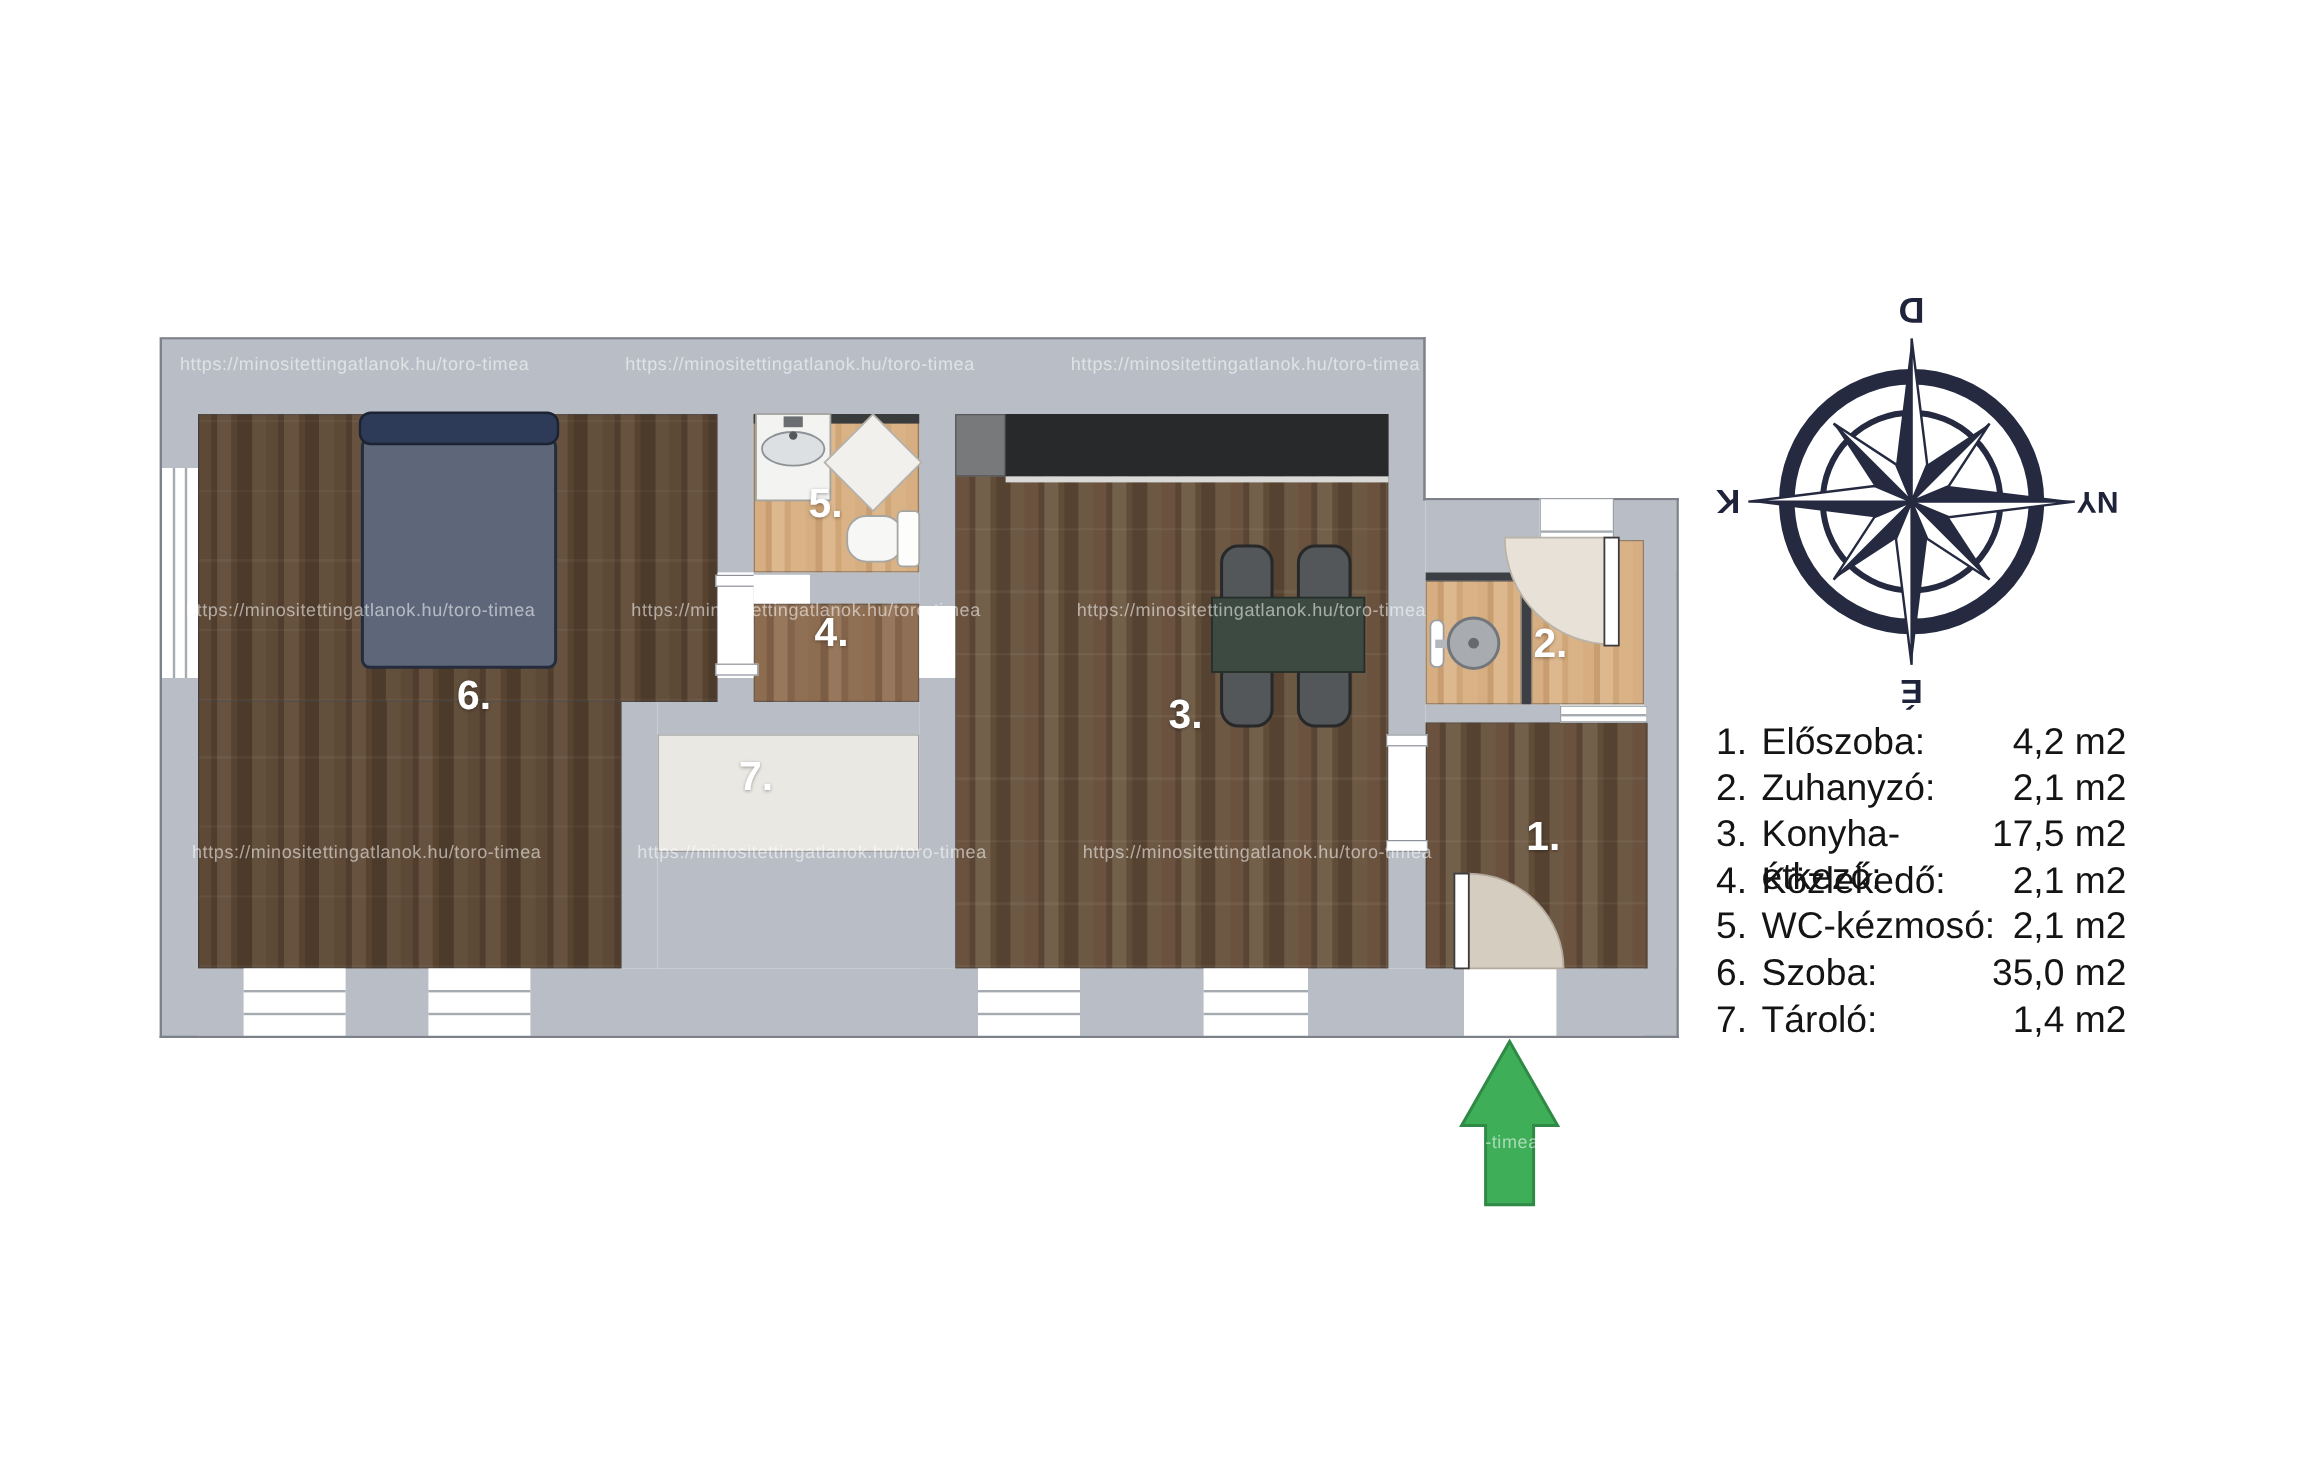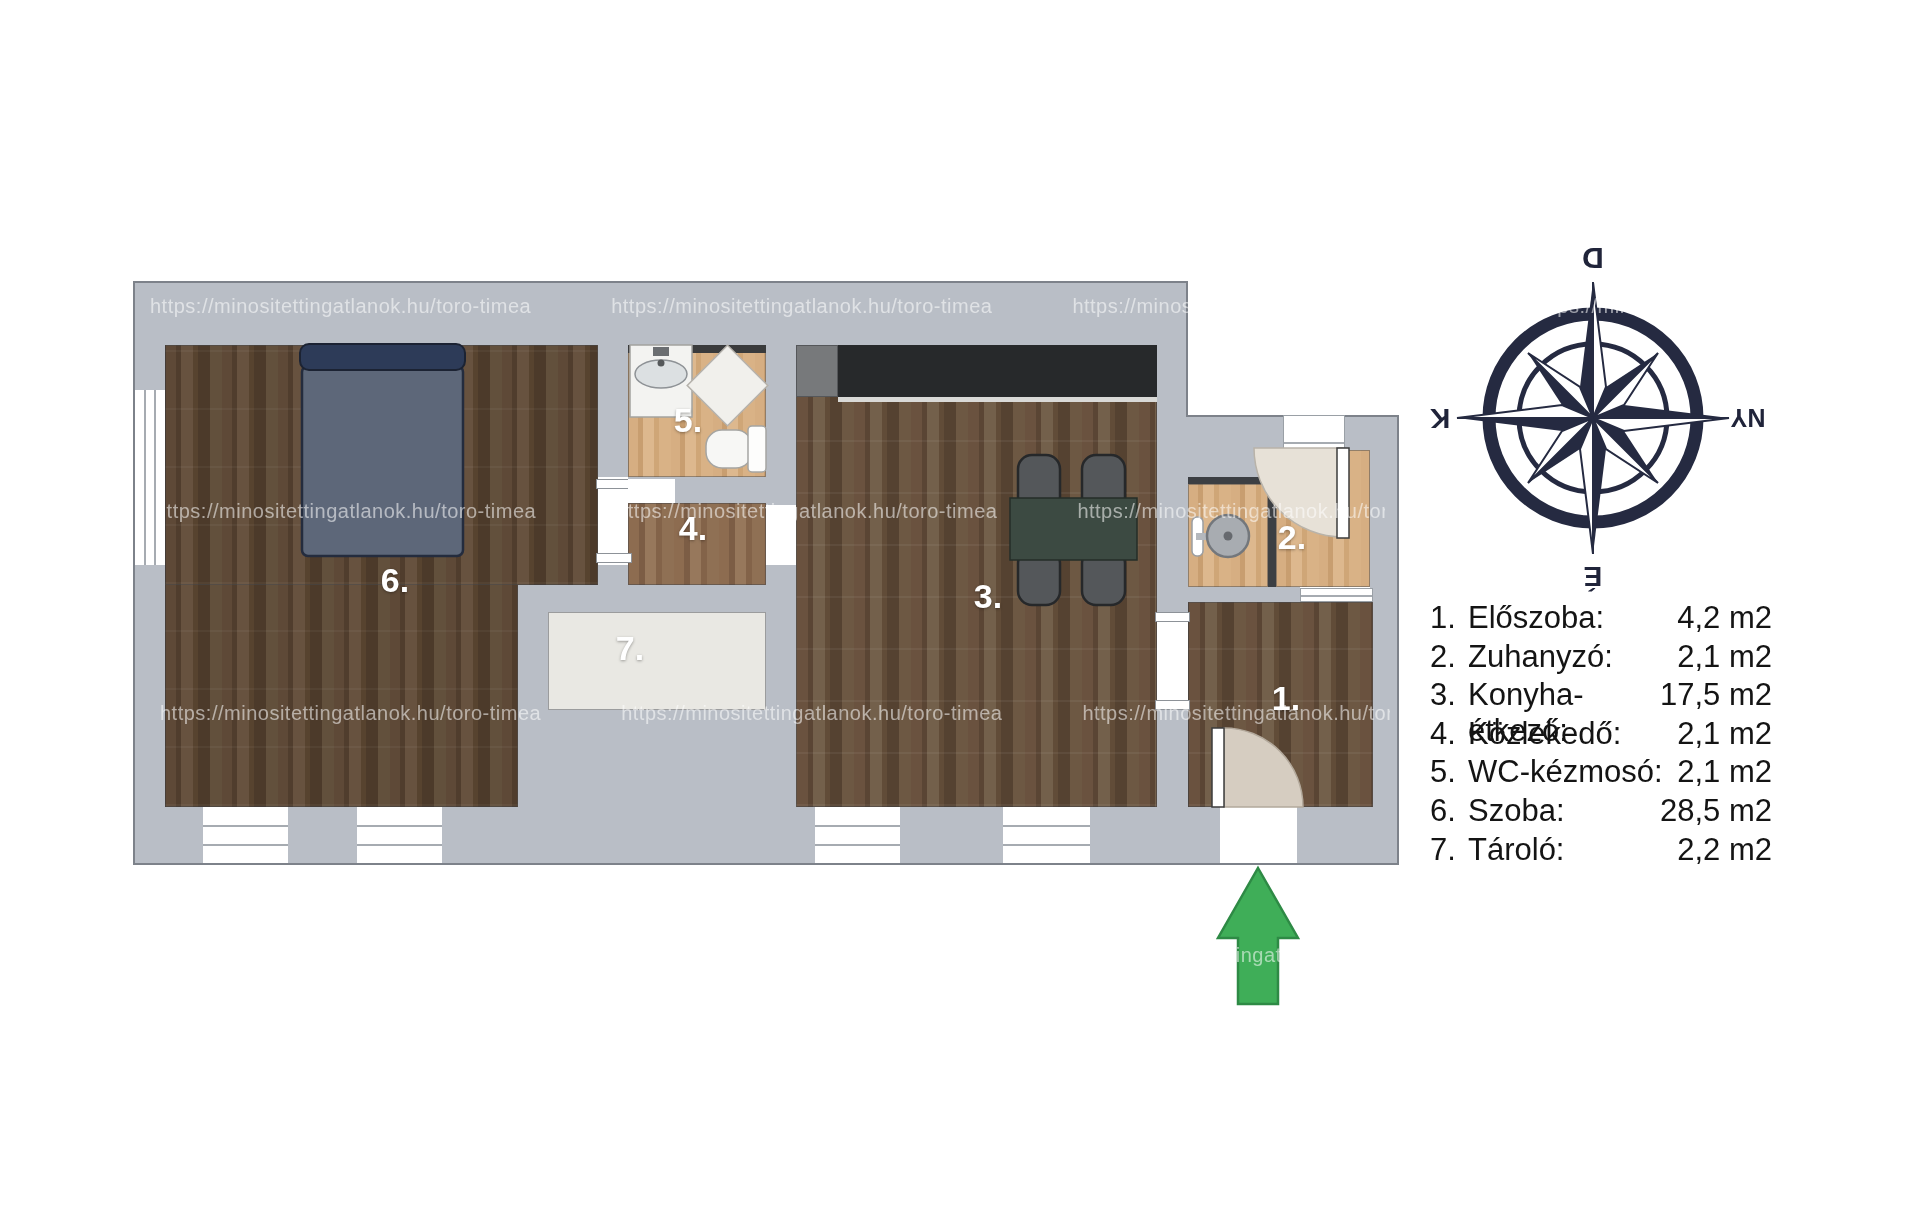--- a/index.html
+++ b/index.html
@@ -26,21 +26,21 @@
   .open-white{position:absolute;background:#ffffff;box-sizing:border-box;}
   .frame{border:1px solid #9aa0a6;}
   .tab{position:absolute;background:#ffffff;border:1px solid #8d9298;box-sizing:border-box;}
   .winline-h{position:absolute;left:0;width:100%;height:2px;background:#a6abb1;}
   .winline-v{position:absolute;top:0;height:100%;width:2px;background:#a6abb1;}
   
   .room-label{position:absolute;transform:translate(-50%,-50%);color:#fff;
       font-size:34px;font-weight:600;text-shadow:0 1px 3px rgba(0,0,0,0.35);}
   
   .wm{position:absolute;display:flex;gap:80px;overflow:hidden;height:28px;
-      color:rgba(255,255,255,0.55);font-size:20px;letter-spacing:.5px;white-space:nowrap;}
+      color:rgba(255,255,255,0.55);font-size:15px;letter-spacing:.5px;white-space:nowrap;}
   .wm span{flex:0 0 auto;}
   
   .legend{position:absolute;left:1430px;top:600px;width:342px;color:#141414;font-size:31px;}
   .legend-row{display:flex;align-items:baseline;height:38.6px;}
   .legend-num{width:38px;flex:0 0 auto;}
   .legend-name{flex:1 1 auto;}
   .legend-area{flex:0 0 auto;text-align:right;}
   svg{position:absolute;left:0;top:0;}
 </style>
 </head>
@@ -252,22 +252,22 @@
       <span class="legend-area">2,1 m2</span>
     </div>
     <div class="legend-row">
       <span class="legend-num">5.</span>
       <span class="legend-name">WC-kézmosó:</span>
       <span class="legend-area">2,1 m2</span>
     </div>
     <div class="legend-row">
       <span class="legend-num">6.</span>
       <span class="legend-name">Szoba:</span>
-      <span class="legend-area">28,5 m2</span>
+      <span class="legend-area">35,0 m2</span>
     </div>
     <div class="legend-row">
       <span class="legend-num">7.</span>
       <span class="legend-name">Tároló:</span>
-      <span class="legend-area">2,2 m2</span>
+      <span class="legend-area">1,4 m2</span>
     </div>
   </div>
 
 </div>
 
 </body></html>

